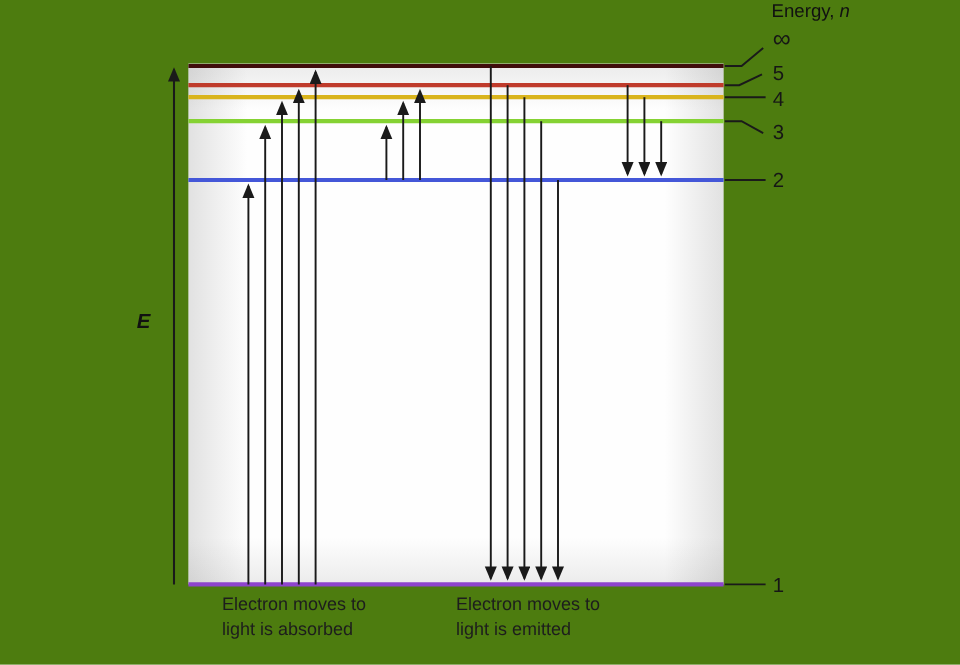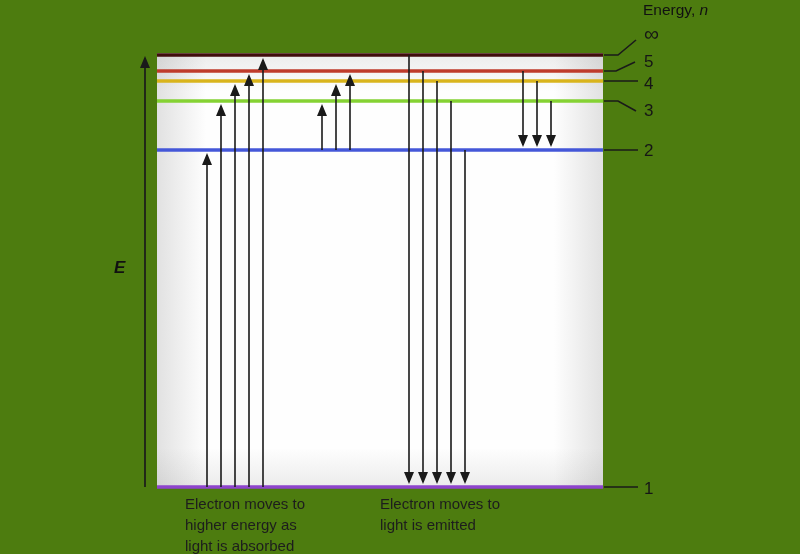--- a/index.html
+++ b/index.html
@@ -65,21 +65,20 @@
       <line x1="537" y1="81" x2="537" y2="145" stroke="#1a1a1a" stroke-width="1.6" marker-end="url(#ah)"></line>
       <line x1="551" y1="101" x2="551" y2="145" stroke="#1a1a1a" stroke-width="1.6" marker-end="url(#ah)"></line>
     </svg>
 
   <div class="fig-title"><span>Energy, </span><span class="sym">n</span></div>
 
   <div class="e-label">E</div>
 
   <div class="caption" id="caption-absorbed" style="left: 185px; top: 493px;">
     <div>Electron moves to</div>
-    <div>higher energy as</div>
     <div>light is absorbed</div>
   </div>
 
   <div class="caption" id="caption-emitted" style="left: 380px; top: 493px;">
     <div>Electron moves to</div>
     <div>light is emitted</div>
   </div>
 
 <div class="lvl-label inf" style="top: 33px;">∞</div>
     <div class="lvl-label" style="top: 61px;">5</div>

